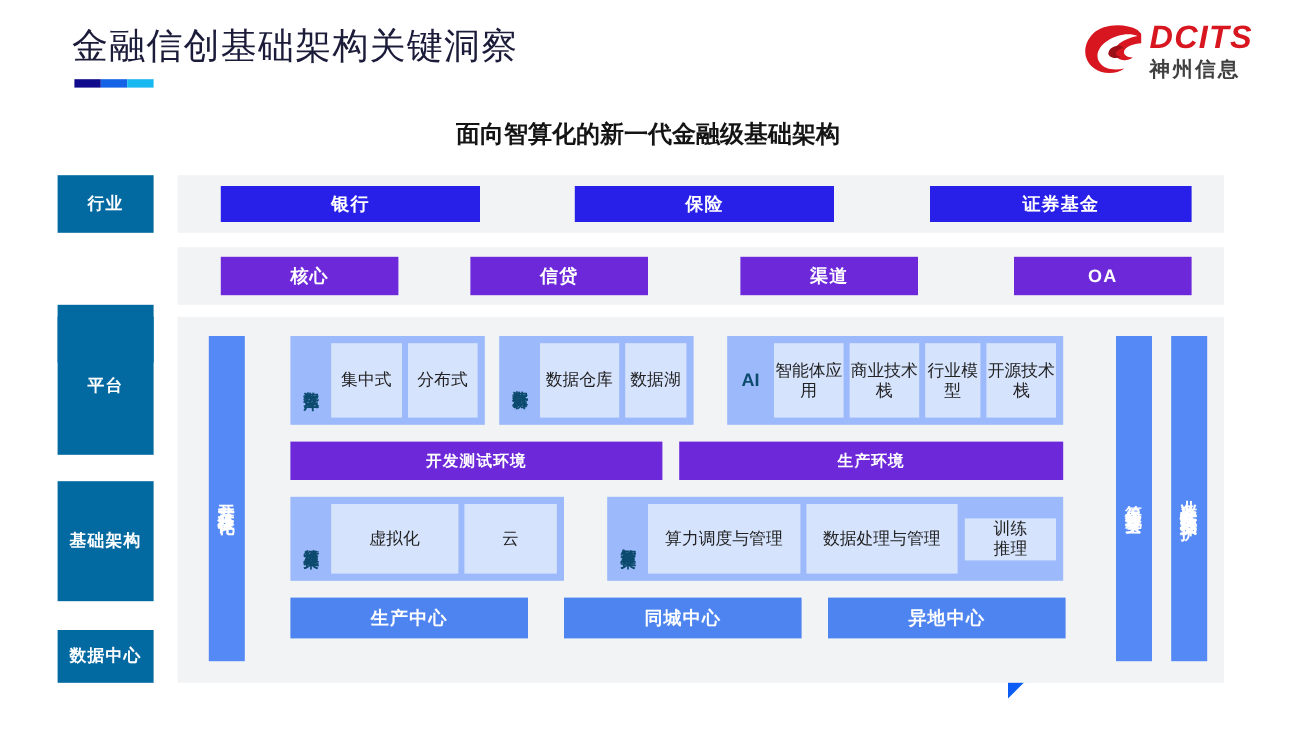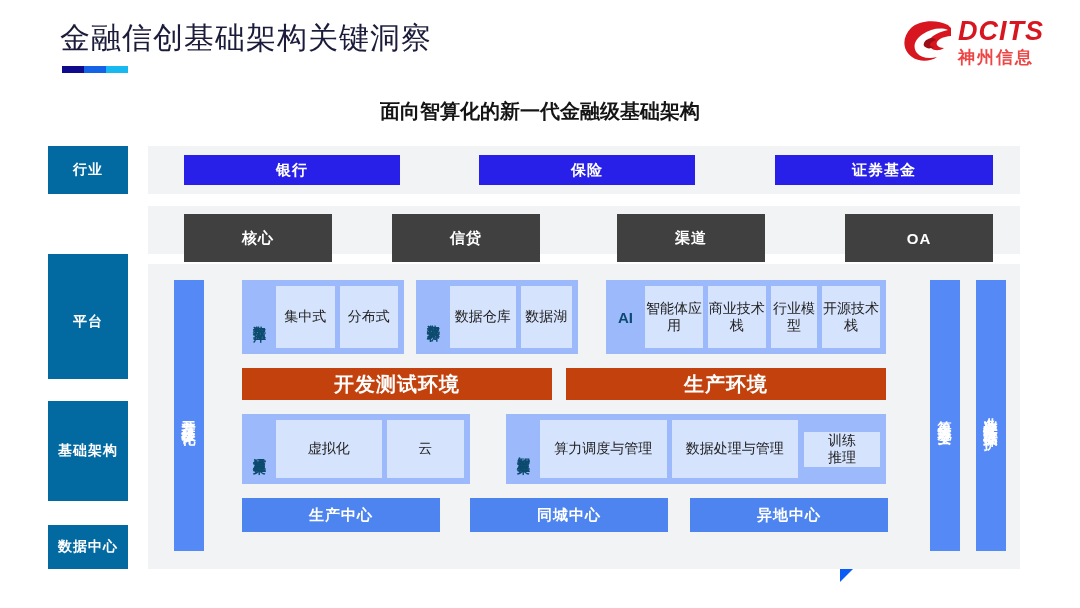--- a/index.html
+++ b/index.html
@@ -40,21 +40,21 @@
   .title-rule { position: absolute; left: 62px; top: 66px; display: flex; height: 7px; width: 66px; }
   .title-rule span { display: block; height: 100%; }
   .tr1 { width: 22px; background: #100b8c; }
   .tr2 { width: 22px; background: #1463e6; }
   .tr3 { width: 22px; background: #18b8f0; }
 
   .logo { position: absolute; right: 36px; top: 18px; display: flex; align-items: center; gap: 7px; }
   .logo-mark { width: 48px; height: 46px; flex: 0 0 auto; }
   .logo-text { display: flex; flex-direction: column; line-height: 1; }
   .logo-en { font-size: 27px; font-weight: bold; font-style: italic; color: #d7161f; letter-spacing: 1px; }
-  .logo-cn { font-size: 17px; font-weight: bold; color: #ef4444; letter-spacing: 2px; margin-top: 4px; }
+  .logo-cn { font-size: 17px; font-weight: bold; color: #404040; letter-spacing: 2px; margin-top: 4px; }
 
   
   .subtitle {
     position: absolute; left: 0; top: 98px; width: 1080px; text-align: center;
     font-size: 20px; font-weight: bold; color: #141414; z-index: 3;
   }
 
   
   .diagram { position: absolute; left: 0; top: 140px; width: 1080px; height: 430px; z-index: 2; }
 
@@ -75,21 +75,21 @@
     background: #f2f3f5;
   }
   .band-industry { top: 6px;  height: 48px; }
   .band-app      { top: 66px; height: 48px; }
 
   .chip {
     position: absolute; display: flex; align-items: center; justify-content: center;
     color: #fff; font-weight: bold; font-size: 15px; letter-spacing: 1px;
   }
   .chip-ind { background: #2820e8; height: 30px; top: 9px; }
-  .chip-app { background: #404040; height: 48px; top: 8px; text-align: center; }
+  .chip-app { background: #6d28d9; height: 32px; top: 8px; text-align: center; }
 
   
   .panel {
     position: absolute; left: 148px; top: 124px; width: 872px; height: 305px;
     background: #f2f3f5;
   }
 
   .vbar {
     position: absolute; background: #5589f5; color: #fff;
     font-weight: bold; font-size: 14px; letter-spacing: 2px;
@@ -117,22 +117,22 @@
   }
   .grp-col { display: flex; gap: 5px; flex: 1 1 auto; height: 100%; }
   .grp-row { display: flex; gap: 5px; flex: 1 1 auto; }
   .cell {
     background: #d6e3fd; color: #222; font-size: 14px;
     display: flex; align-items: center; justify-content: center;
     flex: 1 1 auto; text-align: center; line-height: 1.25;
   }
 
   .bar {
-    position: absolute; background: #c2410c; color: #fff; font-weight: bold;
-    font-size: 20px; display: flex; align-items: center; justify-content: center;
+    position: absolute; background: #6d28d9; color: #fff; font-weight: bold;
+    font-size: 13px; display: flex; align-items: center; justify-content: center;
     letter-spacing: 1px;
   }
   .dc-chip {
     position: absolute; background: #4d84f0; color: #fff; font-weight: bold;
     font-size: 15px; display: flex; align-items: center; justify-content: center;
     letter-spacing: 1px;
   }
 
   
   #g-db       { left: 94px;  top: 16px;  width: 162px; height: 74px; }

